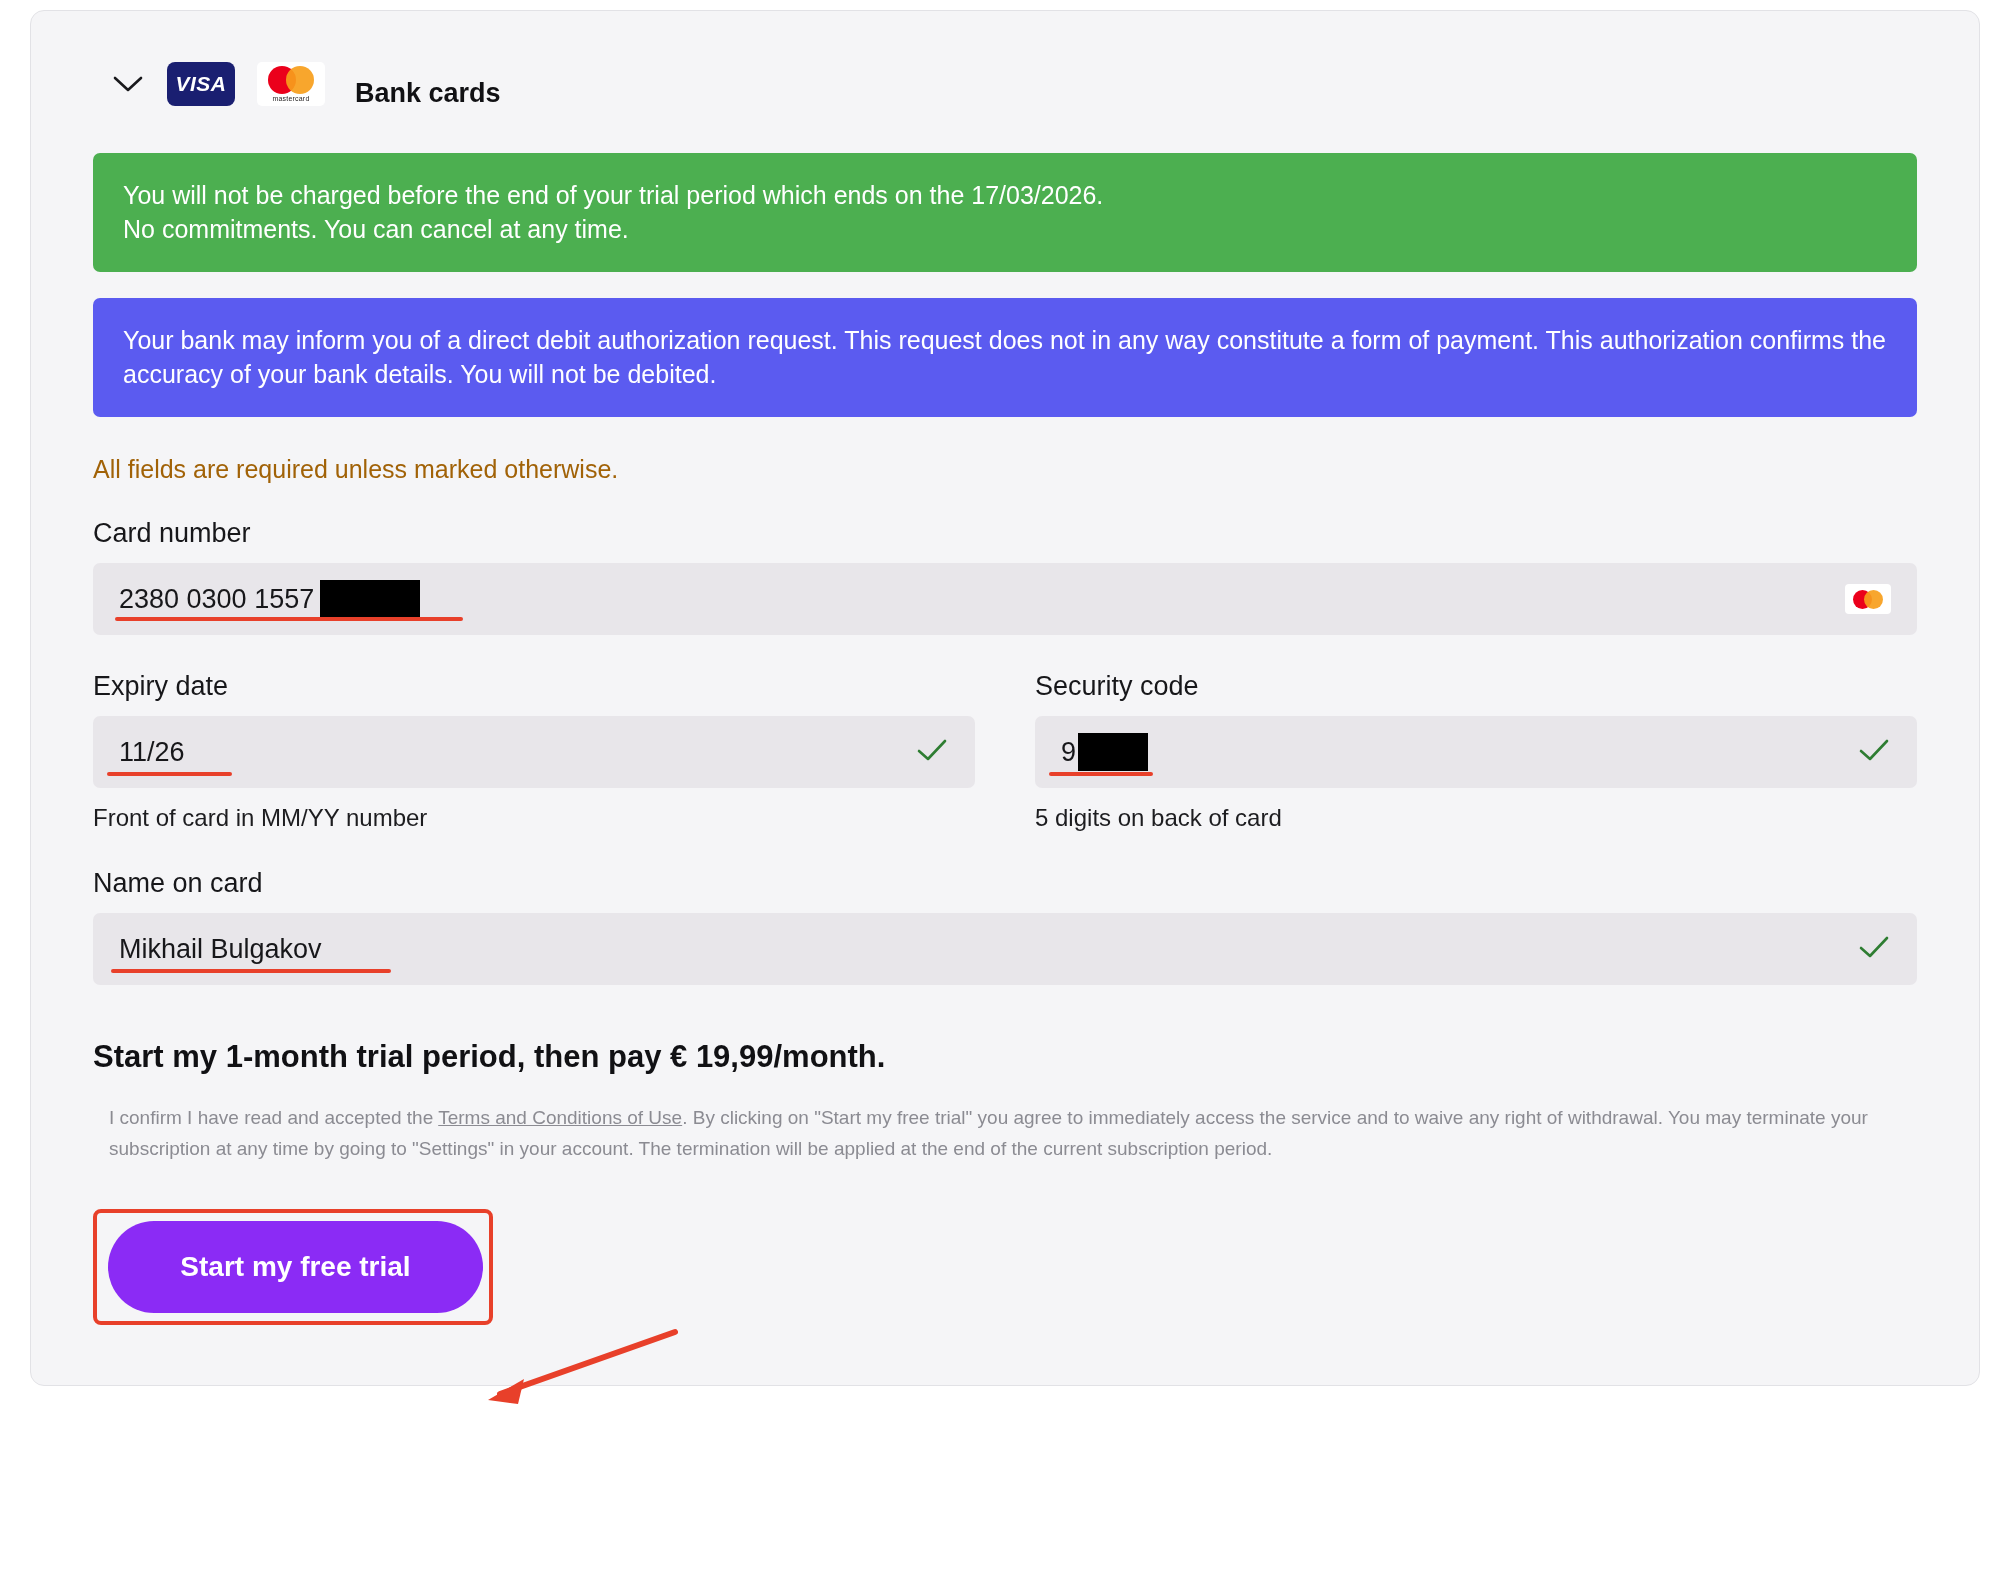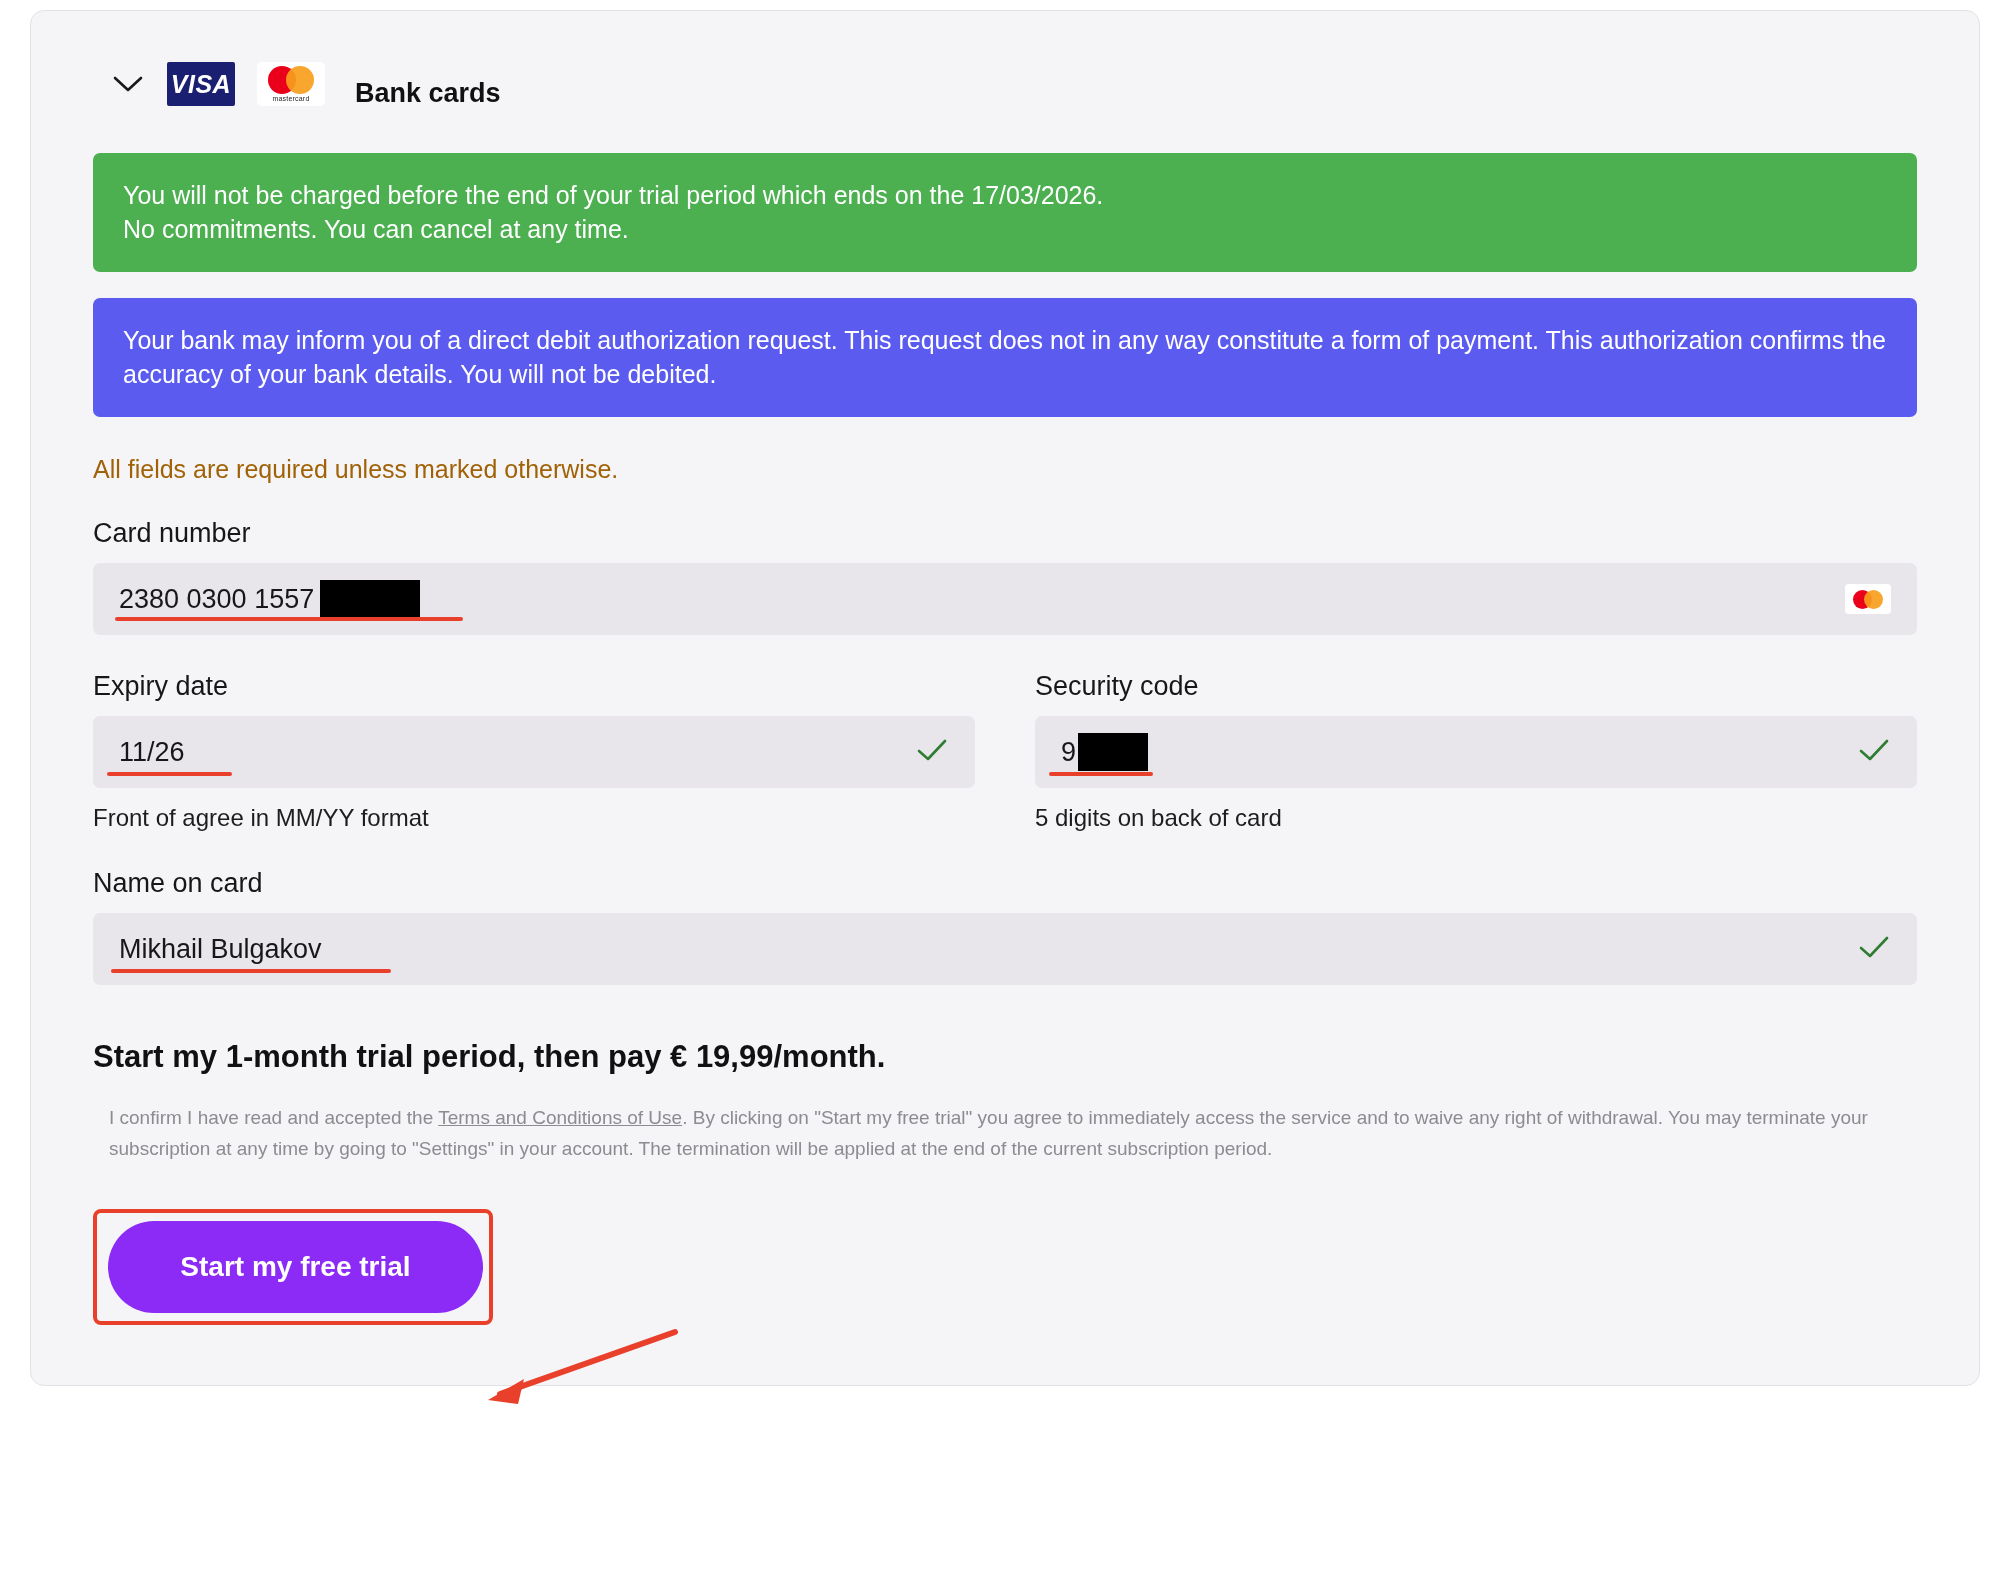--- a/index.html
+++ b/index.html
@@ -45,28 +45,28 @@
     display: flex;
     align-items: center;
     justify-content: center;
     color: #19191c;
   }
   .chev svg { display:block; }
   .visa {
     width: 68px;
     height: 44px;
     background: #1a1f71;
-    border-radius: 2px;
+    border-radius: 8px;
     display: flex;
     align-items: center;
     justify-content: center;
     font-style: italic;
     font-weight: bold;
     color: #ffffff;
-    font-size: 25px;
+    font-size: 21px;
     letter-spacing: 0.5px;
   }
   .mc {
     width: 68px;
     height: 44px;
     background: #ffffff;
     border-radius: 5px;
     position: relative;
     display:flex;
     align-items:center;
@@ -295,21 +295,21 @@
         <div class="field-label">Expiry date</div>
         <div class="input-box">
           <span class="input-val" title="MM/YY">11/26</span>
           <span class="underline" style="left:14px;bottom:12px;width:125px;"></span>
           <span class="tick">
             <svg width="30" height="24" viewBox="0 0 30 24">
                 <polyline points="2,13 11,21 28,3" fill="none" stroke="#2e7d32" stroke-width="2.6" stroke-linecap="round" stroke-linejoin="round"></polyline>
               </svg>
           </span>
         </div>
-        <div class="hint">Front of agree in MM/YY format</div>
+        <div class="hint">Front of card in MM/YY number</div>
       </div>
 
       <div>
         <div class="field-label">Security code</div>
         <div class="input-box">
           <span class="input-val" title="CVC">9</span>
           <span class="redact" style="width:70px;height:38px;margin-left:2px;"></span>
           <span class="underline" style="left:14px;bottom:12px;width:104px;"></span>
           <span class="tick">
             <svg width="30" height="24" viewBox="0 0 30 24">

